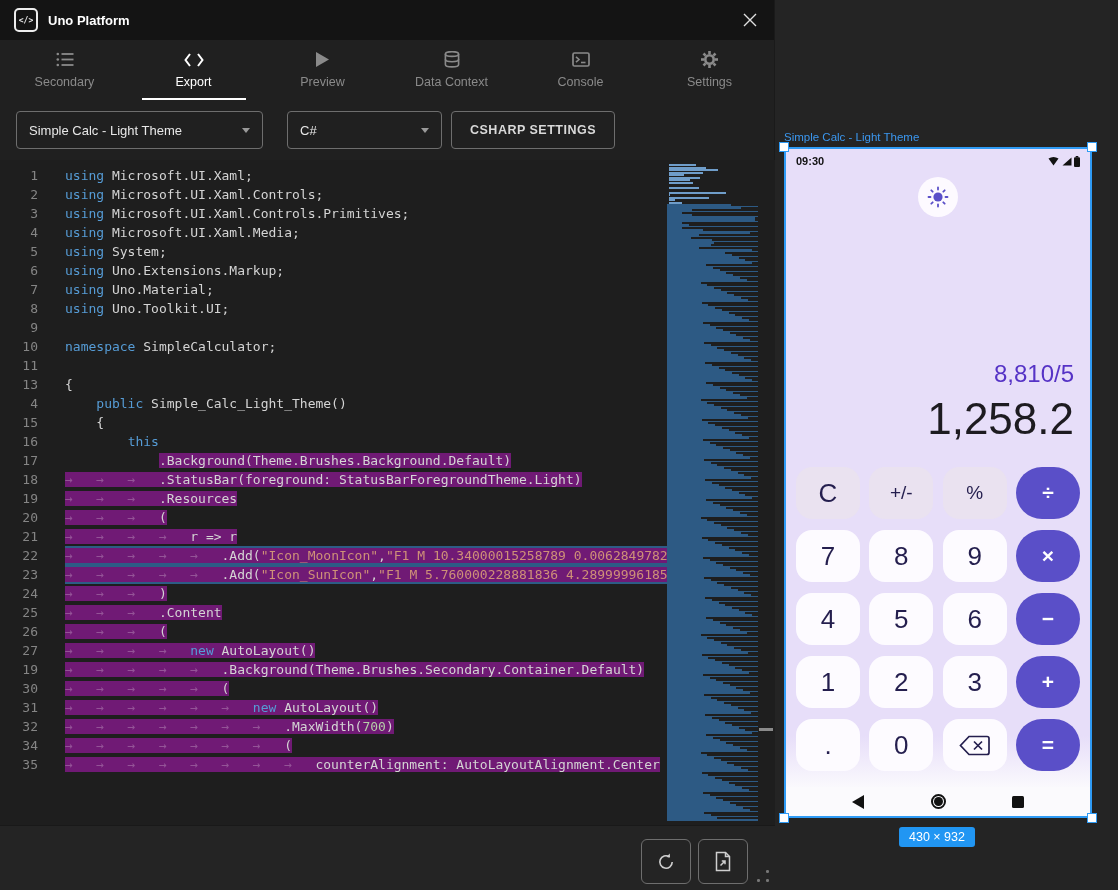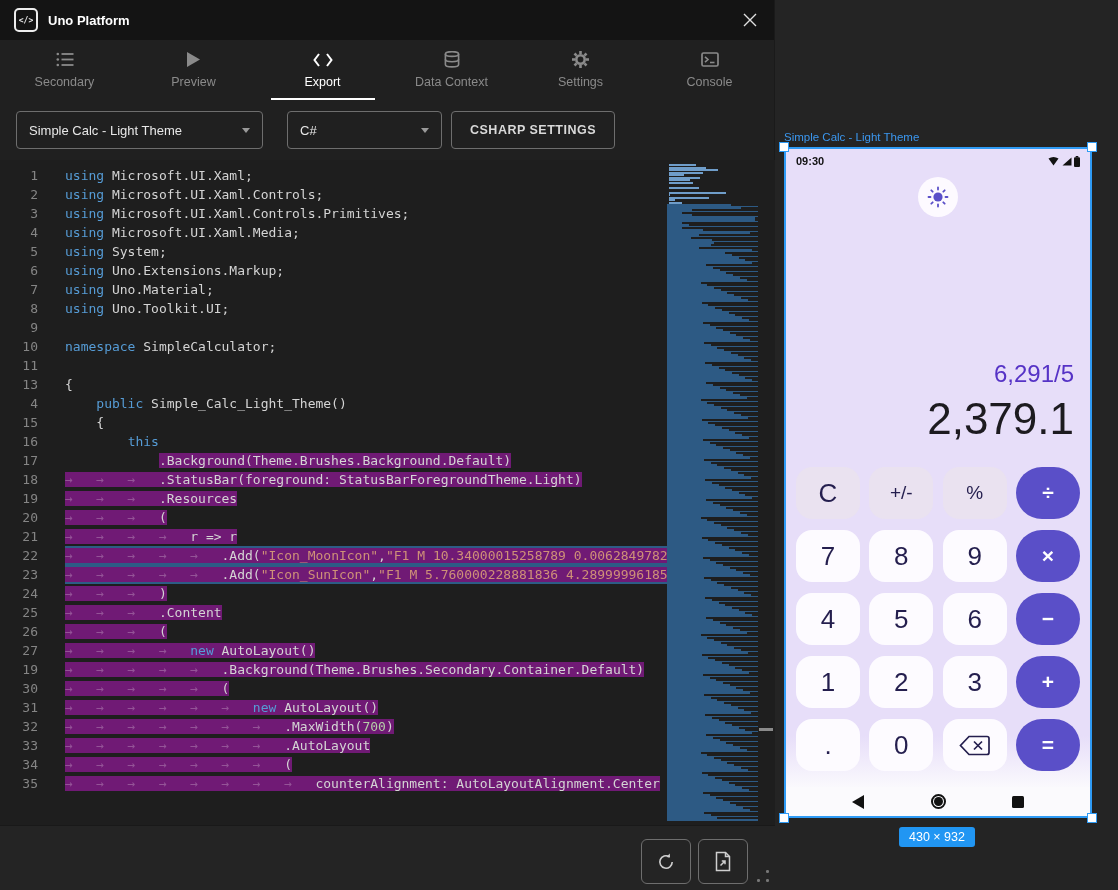--- a/index.html
+++ b/index.html
@@ -97,73 +97,73 @@
               <rect x="5.5" y="1.1" width="12" height="1.8"></rect>
               <circle cx="1.8" cy="7.5" r="1.3"></circle>
               <rect x="5.5" y="6.6" width="12" height="1.8"></rect>
               <circle cx="1.8" cy="13" r="1.3"></circle>
               <rect x="5.5" y="12.1" width="12" height="1.8"></rect>
             </g>
           </svg>
         </span>
         <span>Secondary</span>
       </div>
+      <div class="tab active">
+        <span class="ticon">
+          <svg width="20" height="14" viewBox="0 0 20 14">
+            <path d="M6 1 L1.5 7 L6 13 M14 1 L18.5 7 L14 13" fill="none" stroke="currentColor" stroke-width="2"></path>
+          </svg>
+        </span>
+        <span>Export</span>
+      </div>
       <div class="tab">
         <span class="ticon">
           <svg width="13" height="15" viewBox="0 0 13 15">
             <polygon points="0,0 13,7.5 0,15" fill="currentColor"></polygon>
           </svg>
         </span>
         <span>Preview</span>
-      </div>
-      <div class="tab active">
-        <span class="ticon">
-          <svg width="20" height="14" viewBox="0 0 20 14">
-            <path d="M6 1 L1.5 7 L6 13 M14 1 L18.5 7 L14 13" fill="none" stroke="currentColor" stroke-width="2"></path>
-          </svg>
-        </span>
-        <span>Export</span>
       </div>
       <div class="tab">
         <span class="ticon">
           <svg width="16" height="17" viewBox="0 0 16 17">
             <ellipse cx="8" cy="3" rx="6.6" ry="2.4" fill="none" stroke="currentColor" stroke-width="1.6"></ellipse>
             <path d="M1.4 3 v10.5 a6.6 2.4 0 0 0 13.2 0 V3" fill="none" stroke="currentColor" stroke-width="1.6"></path>
             <path d="M1.4 8.3 a6.6 2.4 0 0 0 13.2 0" fill="none" stroke="currentColor" stroke-width="1.6"></path>
           </svg>
         </span>
         <span>Data Context</span>
+      </div>
+      <div class="tab">
+        <span class="ticon">
+          <svg width="18" height="15" viewBox="0 0 18 15">
+            <rect x="1" y="1" width="16" height="13" rx="1.5" fill="none" stroke="currentColor" stroke-width="1.7"></rect>
+            <path d="M4 4.8 l3 2.7 -3 2.7" fill="none" stroke="currentColor" stroke-width="1.6"></path>
+            <line x1="9" y1="10.5" x2="13.5" y2="10.5" stroke="currentColor" stroke-width="1.6"></line>
+          </svg>
+        </span>
+        <span>Console</span>
       </div>
       <div class="tab">
         <span class="ticon">
           <svg width="17" height="17" viewBox="0 0 17 17">
             <circle cx="8.5" cy="8.5" r="4.2" fill="none" stroke="currentColor" stroke-width="2.6"></circle>
             <g stroke="currentColor" stroke-width="2.6">
               <line x1="8.5" y1="0" x2="8.5" y2="3"></line>
               <line x1="8.5" y1="14" x2="8.5" y2="17"></line>
               <line x1="0" y1="8.5" x2="3" y2="8.5"></line>
               <line x1="14" y1="8.5" x2="17" y2="8.5"></line>
               <line x1="2.5" y1="2.5" x2="4.6" y2="4.6"></line>
               <line x1="12.4" y1="12.4" x2="14.5" y2="14.5"></line>
               <line x1="2.5" y1="14.5" x2="4.6" y2="12.4"></line>
               <line x1="12.4" y1="4.6" x2="14.5" y2="2.5"></line>
             </g>
           </svg>
         </span>
         <span>Settings</span>
-      </div>
-      <div class="tab">
-        <span class="ticon">
-          <svg width="18" height="15" viewBox="0 0 18 15">
-            <rect x="1" y="1" width="16" height="13" rx="1.5" fill="none" stroke="currentColor" stroke-width="1.7"></rect>
-            <path d="M4 4.8 l3 2.7 -3 2.7" fill="none" stroke="currentColor" stroke-width="1.6"></path>
-            <line x1="9" y1="10.5" x2="13.5" y2="10.5" stroke="currentColor" stroke-width="1.6"></line>
-          </svg>
-        </span>
-        <span>Console</span>
       </div>
     </div>
   <div class="toolbar">
     <div class="dd dd1">
       <span>Simple Calc - Light Theme</span>
       <span class="caret"></span>
     </div>
     <div class="dd dd2">
       <span>C#</span>
       <span class="caret"></span>
@@ -195,21 +195,20 @@
         <div class="cl"><div class="ln">22</div><div class="clc fullsel"><span class="sel"><span class="ws">→   →   →   →   →   </span><span class="tok-p">.Add(</span><span class="tok-s">"Icon_MoonIcon"</span><span class="tok-p">,</span><span class="tok-s">"F1 M 10.34000015258789 0.006284978240</span></span></div></div>
         <div class="cl"><div class="ln">23</div><div class="clc fullsel"><span class="sel"><span class="ws">→   →   →   →   →   </span><span class="tok-p">.Add(</span><span class="tok-s">"Icon_SunIcon"</span><span class="tok-p">,</span><span class="tok-s">"F1 M 5.760000228881836 4.2899999618530</span></span></div></div>
         <div class="cl"><div class="ln">24</div><div class="clc"><span class="sel"><span class="ws">→   →   →   </span><span class="tok-p">)</span></span></div></div>
         <div class="cl"><div class="ln">25</div><div class="clc"><span class="sel"><span class="ws">→   →   →   </span><span class="tok-p">.Content</span></span></div></div>
         <div class="cl"><div class="ln">26</div><div class="clc"><span class="sel"><span class="ws">→   →   →   </span><span class="tok-p">(</span></span></div></div>
         <div class="cl"><div class="ln">27</div><div class="clc"><span class="sel"><span class="ws">→   →   →   →   </span><span class="tok-k">new</span><span class="tok-p"> AutoLayout()</span></span></div></div>
         <div class="cl"><div class="ln">19</div><div class="clc"><span class="sel"><span class="ws">→   →   →   →   →   </span><span class="tok-p">.Background(Theme.Brushes.Secondary.Container.Default)</span></span></div></div>
         <div class="cl"><div class="ln">30</div><div class="clc"><span class="sel"><span class="ws">→   →   →   →   →   </span><span class="tok-p">(</span></span></div></div>
         <div class="cl"><div class="ln">31</div><div class="clc"><span class="sel"><span class="ws">→   →   →   →   →   →   </span><span class="tok-k">new</span><span class="tok-p"> AutoLayout()</span></span></div></div>
         <div class="cl"><div class="ln">32</div><div class="clc"><span class="sel"><span class="ws">→   →   →   →   →   →   →   </span><span class="tok-p">.MaxWidth(</span><span class="tok-n">700</span><span class="tok-p">)</span></span></div></div>
-        <div class="cl"><div class="ln">33</div><div class="clc"><span class="sel"><span class="ws">→   →   →   →   →   →   →   </span><span class="tok-p">.AutoLayout</span></span></div></div>
         <div class="cl"><div class="ln">34</div><div class="clc"><span class="sel"><span class="ws">→   →   →   →   →   →   →   </span><span class="tok-p">(</span></span></div></div>
         <div class="cl"><div class="ln">35</div><div class="clc"><span class="sel"><span class="ws">→   →   →   →   →   →   →   →   </span><span class="tok-p">counterAlignment: AutoLayoutAlignment.Center</span></span></div></div>
       </div>
     <div class="minimap">
         <div class="mm-sel" style="top: 40px; height: 617px;"></div>
         <div class="mm-bar" style="top: 0px; left: 2px; width: 26.88px;"></div>
         <div class="mm-bar" style="top: 2.5px; left: 2px; width: 36.96px;"></div>
         <div class="mm-bar" style="top: 5px; left: 2px; width: 49.28px;"></div>
         <div class="mm-bar" style="top: 7.5px; left: 2px; width: 33.6px;"></div>
         <div class="mm-bar" style="top: 10px; left: 2px; width: 14.56px;"></div>
@@ -531,22 +530,22 @@
               <line x1="18.5" y1="11" x2="20.5" y2="11"></line>
             <line x1="4.3" y1="4.3" x2="5.7" y2="5.7"></line>
               <line x1="16.3" y1="16.3" x2="17.7" y2="17.7"></line>
             <line x1="4.3" y1="17.7" x2="5.7" y2="16.3"></line>
               <line x1="16.3" y1="5.7" x2="17.7" y2="4.3"></line>
           </g>
         </svg>
       </div>
 
       <div class="calc-display">
-        <div class="expr">6,291/5</div>
-        <div class="result">2,379.1</div>
+        <div class="expr">8,810/5</div>
+        <div class="result">1,258.2</div>
       </div>
 
       <div class="keypad">
           <div class="key fn">C</div>
           <div class="key fn small">+/-</div>
           <div class="key fn small">%</div>
           <div class="key op">÷</div>
           <div class="key num">7</div>
           <div class="key num">8</div>
           <div class="key num">9</div>

